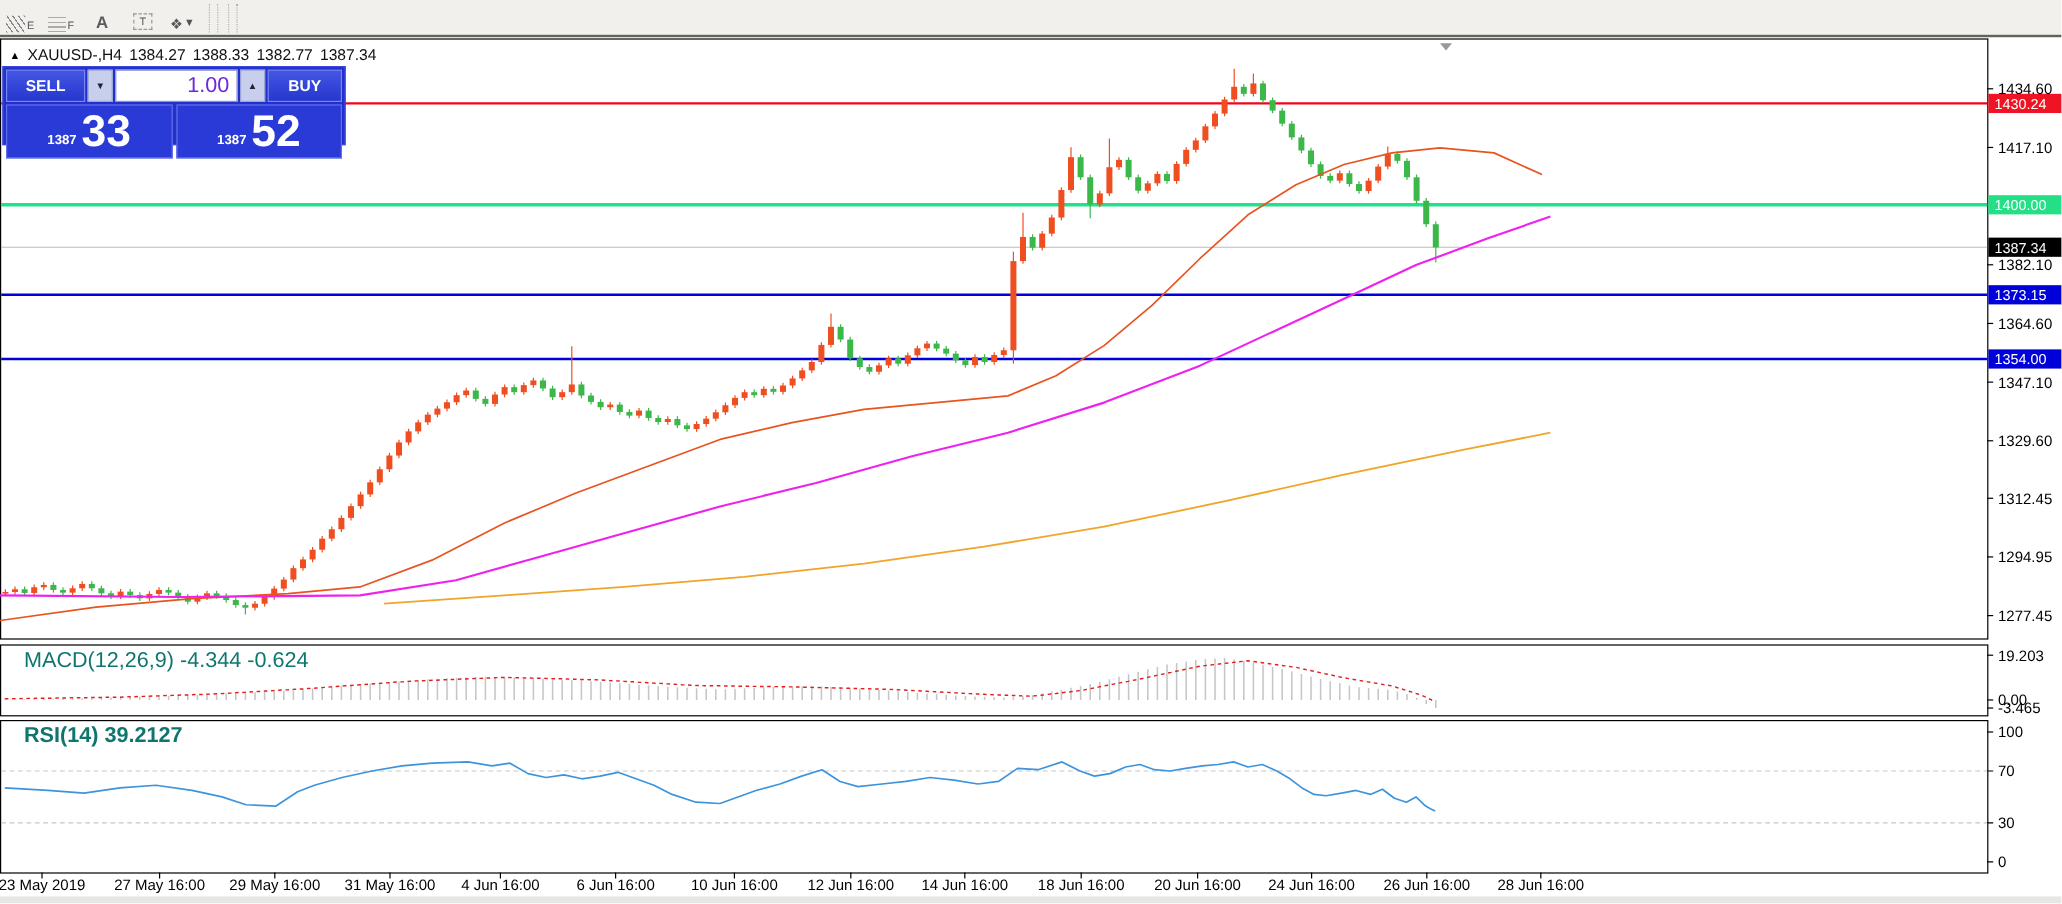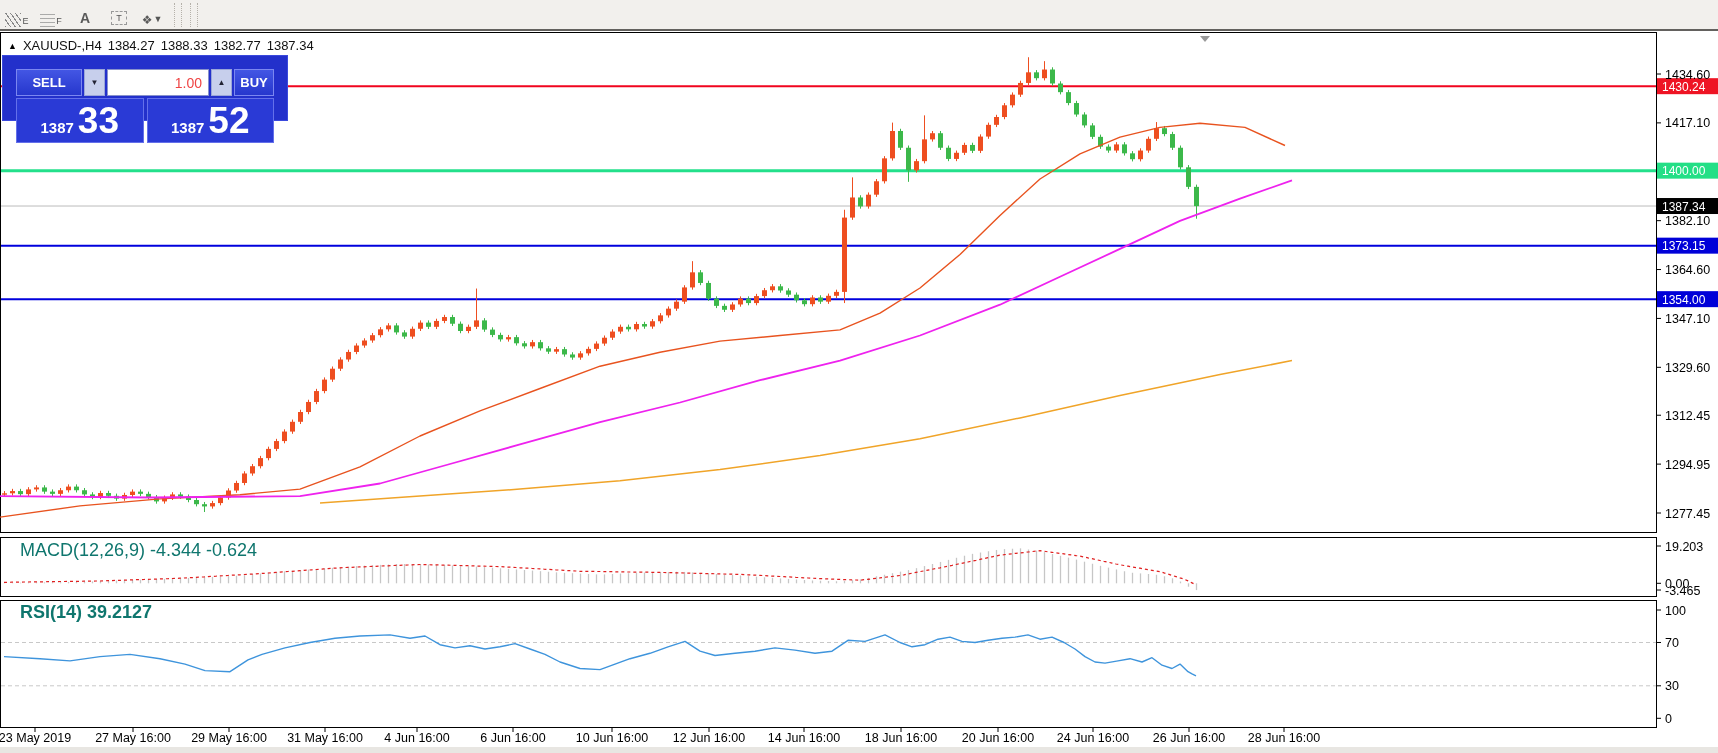--- a/index.html
+++ b/index.html
@@ -25,34 +25,34 @@
     font-size:12px;color:#4d4d4d;display:flex;align-items:center;justify-content:center;cursor:pointer;}
   .tf-btn.active{background:#fbfaf8;border:1px solid #bdb6aa;box-shadow:inset 0 0 0 1px #fff;}
 
   
   #symheader{position:absolute;left:8px;top:38px;z-index:4;font-size:13px;color:#111;
     display:flex;align-items:center;gap:6px;white-space:nowrap;}
   #symheader .tri{font-size:9px;color:#000;}
 
   
   #tradepanel{position:absolute;left:2px;top:55px;width:286px;height:66px;z-index:4;
-    background:#2330cb;border:1px solid #3a49dd;padding:13px;box-sizing:border-box;}
+    background:#2330cb;border:1px solid #3a49dd;padding:2px;box-sizing:border-box;}
   #tp-row1{display:flex;gap:2px;height:27px;}
   .tp-btn{background:linear-gradient(#4356e4,#2637cd);border:1px solid #7b87f0;color:#fff;
     font-size:13px;font-weight:bold;display:flex;align-items:center;justify-content:center;cursor:pointer;}
   #sell-btn{width:64px;}
   #buy-btn{flex:1;}
   .spin{width:19px;background:#c7cfec;border:1px solid #9aa6d8;color:#223;font-size:8px;
     display:flex;align-items:center;justify-content:center;cursor:pointer;}
-  #vol-input{width:88px;border:1px solid #8892cc;font-size:14px;text-align:right;padding:0 6px;
-    font-family:"Liberation Sans",sans-serif;color:#ef4444;}
+  #vol-input{width:88px;border:1px solid #8892cc;font-size:18px;text-align:right;padding:0 6px;
+    font-family:"Liberation Sans",sans-serif;color:#6d28d9;}
   #tp-row2{display:flex;gap:3px;height:45px;margin-top:2px;}
   .px-box{flex:1;background:#2a3ad6;border:1px solid #6470ea;color:#fff;display:flex;
     align-items:flex-end;justify-content:center;gap:4px;padding-bottom:4px;cursor:pointer;}
-  .px-small{font-size:15px;font-weight:bold;line-height:20px;margin-top:27px;}
+  .px-small{font-size:11px;font-weight:bold;line-height:20px;margin-top:27px;}
   .px-big{font-size:37px;font-weight:bold;line-height:34px;margin-top:20px;}
 
   
   .pane-label{position:absolute;left:20px;z-index:3;font-size:18px;color:#0f766e;}
   #macd-label{top:540px;}
   #rsi-label{top:602px;font-weight:bold;}
   #annotation{position:absolute;left:1148px;top:380px;z-index:3;font-size:39px;font-weight:bold;
     white-space:nowrap;}
 </style>
 </head>

